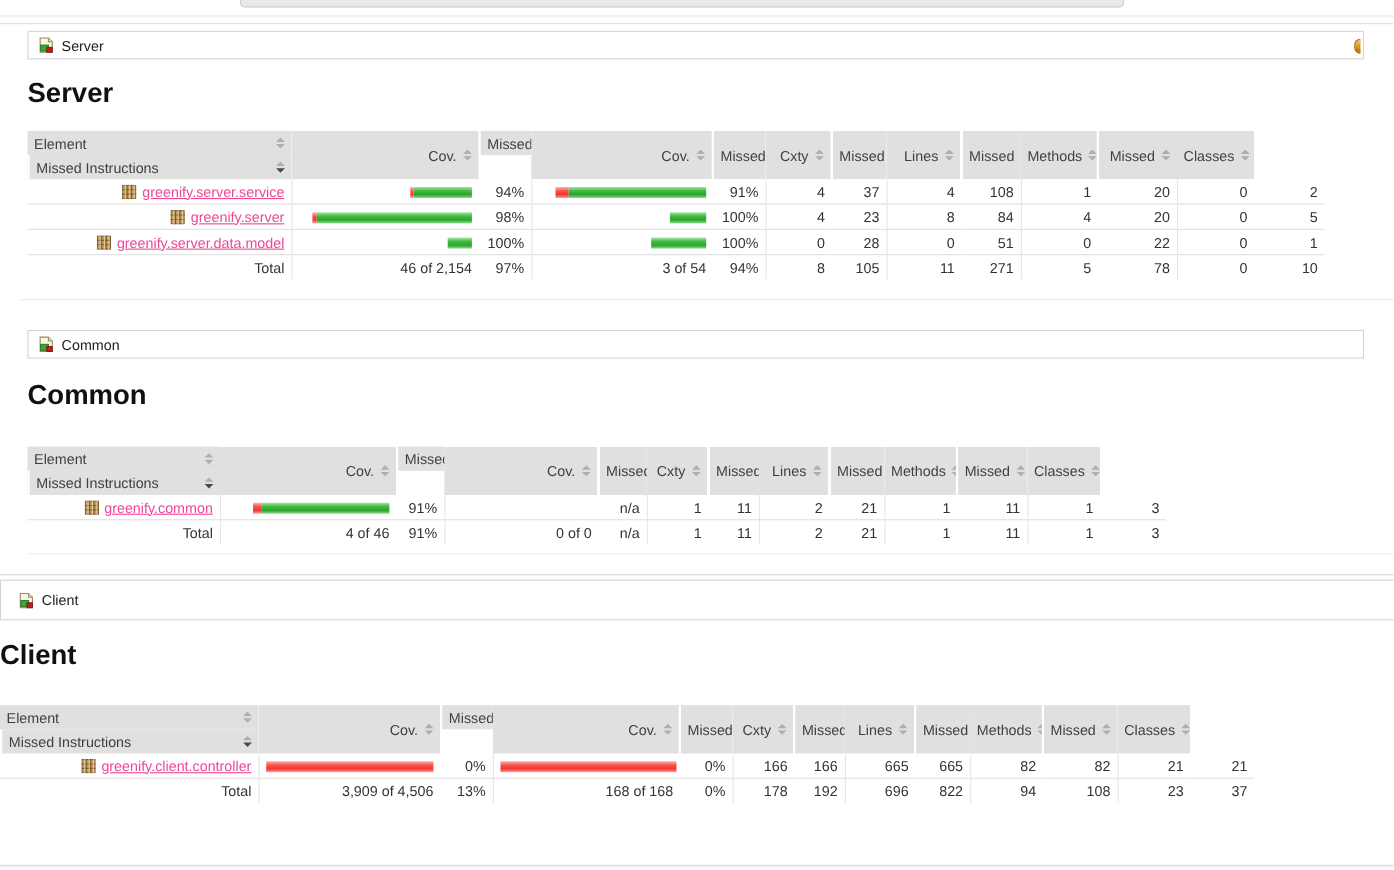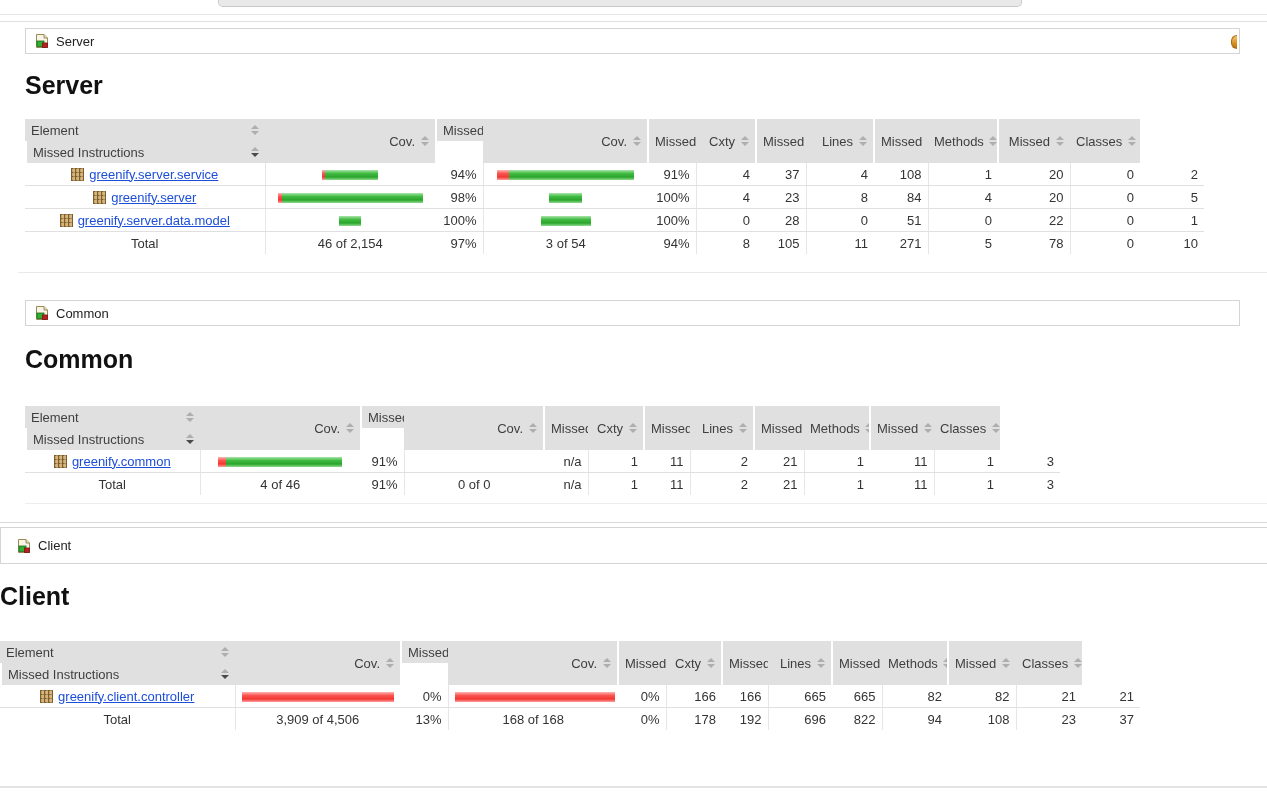--- a/index.html
+++ b/index.html
@@ -22,26 +22,26 @@
             border:1px solid #a86a10;border-right:none;border-radius:7px 0 0 7px;}
   h1{font-size:25px;line-height:28px;font-weight:bold;color:#111;margin:17px 0 20px;}
   .section-common h1{margin:19px 0 33px;}
   .section-client h1{margin:18px 0 31px;}
 
   
   table{border-collapse:collapse;table-layout:fixed;}
   th,td{padding:3px 6px;font-size:13px;height:16px;white-space:nowrap;overflow:hidden;
         box-sizing:content-box;color:#333;}
   thead th{background:#e0e0e0;color:#3f3f3f;font-weight:normal;cursor:pointer;}
-  .al{text-align:center}.ar{text-align:right}
+  .al{text-align:right}.ar{text-align:right}
   thead th.gs{border-left:2px solid #fff;}
   tbody td.gs,tfoot td.gs{border-left:1px solid #e6e6e6;}
   tbody td{border-bottom:1px solid #e0e0e0;}
   th.flexh{display:flex;align-items:center;justify-content:space-between;}
-  a.pkg{color:#1d4ed8;}
+  a.pkg{color:#ec4899;}
   .bar{display:inline-block;height:10px;vertical-align:middle;}
   .bar.red{background:linear-gradient(to bottom,#ffb4b2 0%,#f95450 35%,#f23732 70%,#ff9f9d 100%);}
   .bar.green{background:linear-gradient(to bottom,#a8e4a8 0%,#41bb41 35%,#2aa42a 70%,#8fdc8f 100%);}
   .pkg-ico{vertical-align:-2px;margin-right:5px;}
   .grp-ico{vertical-align:middle;}
 
   
   .sort{display:inline-block;margin-left:5px;width:9px;}
   .s-up,.s-dn{display:block;width:0;height:0;margin:0 auto;}
   .s-up{border-left:4px solid transparent;border-right:4px solid transparent;

